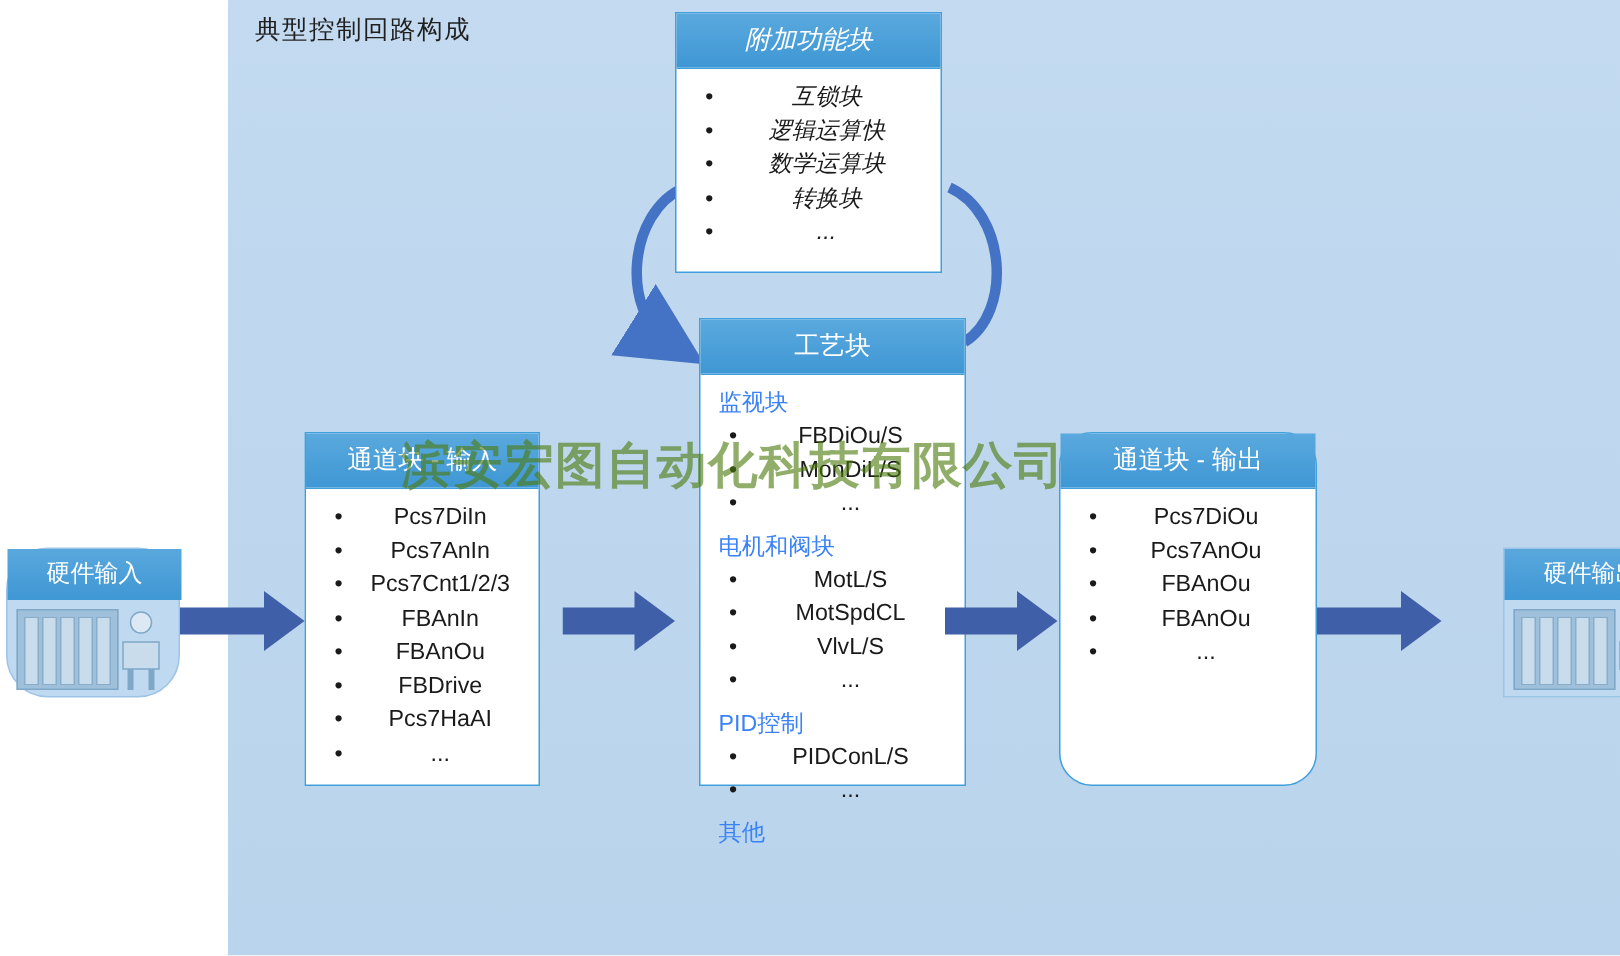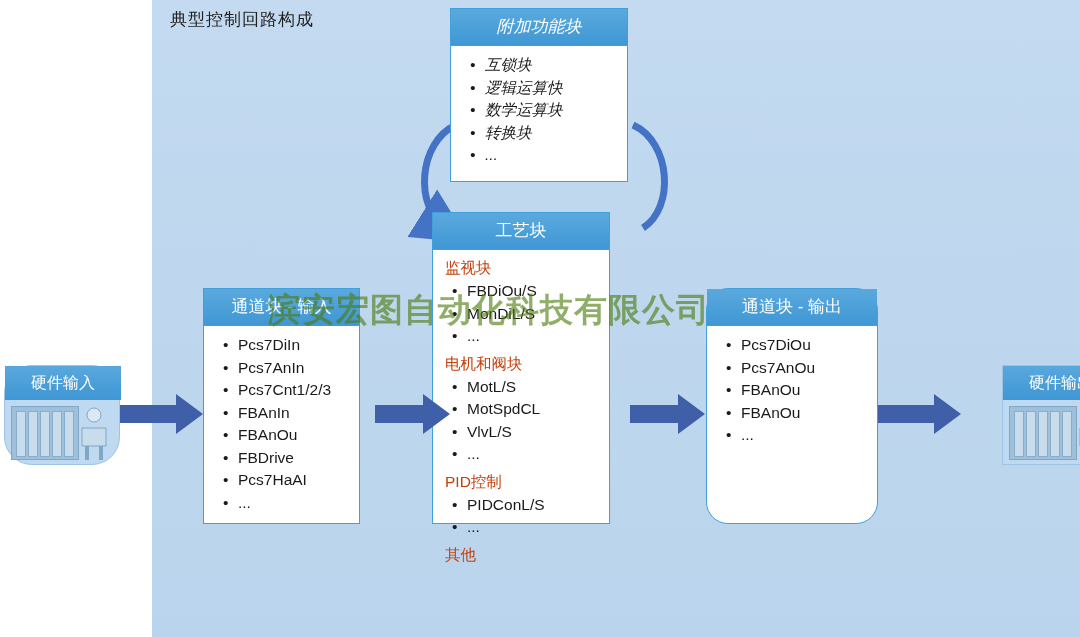--- a/index.html
+++ b/index.html
@@ -66,30 +66,31 @@
   }
   ul.bl {
     margin: 0;
     padding: 0 0 0 20px;
     list-style: none;
   }
   ul.bl li {
     position: relative;
     line-height: 22.5px;
     padding-left: 2px;
+    text-align: center;
   }
   ul.bl li:before {
     content: "•";
     position: absolute;
     left: -13px;
     top: 0;
   }
   .sect-title {
     font-size: 15.5px;
-    color: #c2410c;
+    color: #3b82f6;
     margin: 6px 0 1px 0;
   }
   .sect-title.first { margin-top: 0; }
 
   
   .hw {
     position: absolute;
     width: 116px;
     height: 100px;
     background: #bfd9f0;
@@ -175,21 +176,21 @@
       <ul class="bl">
         <li>互锁块</li>
         <li>逻辑运算快</li>
         <li>数学运算块</li>
         <li>转换块</li>
         <li>...</li>
       </ul>
     </div>
   </div>
 
-  <div class="card" style="left:432px; top:212px; width:178px; height:312px;">
+  <div class="card" style="left:466px; top:212px; width:178px; height:312px;">
     <div class="card-header">工艺块</div>
     <div class="card-body">
 
       <div class="sect-title first">监视块</div>
       <ul class="bl">
         <li>FBDiOu/S</li>
         <li>MonDiL/S</li>
         <li>...</li>
       </ul>
 

